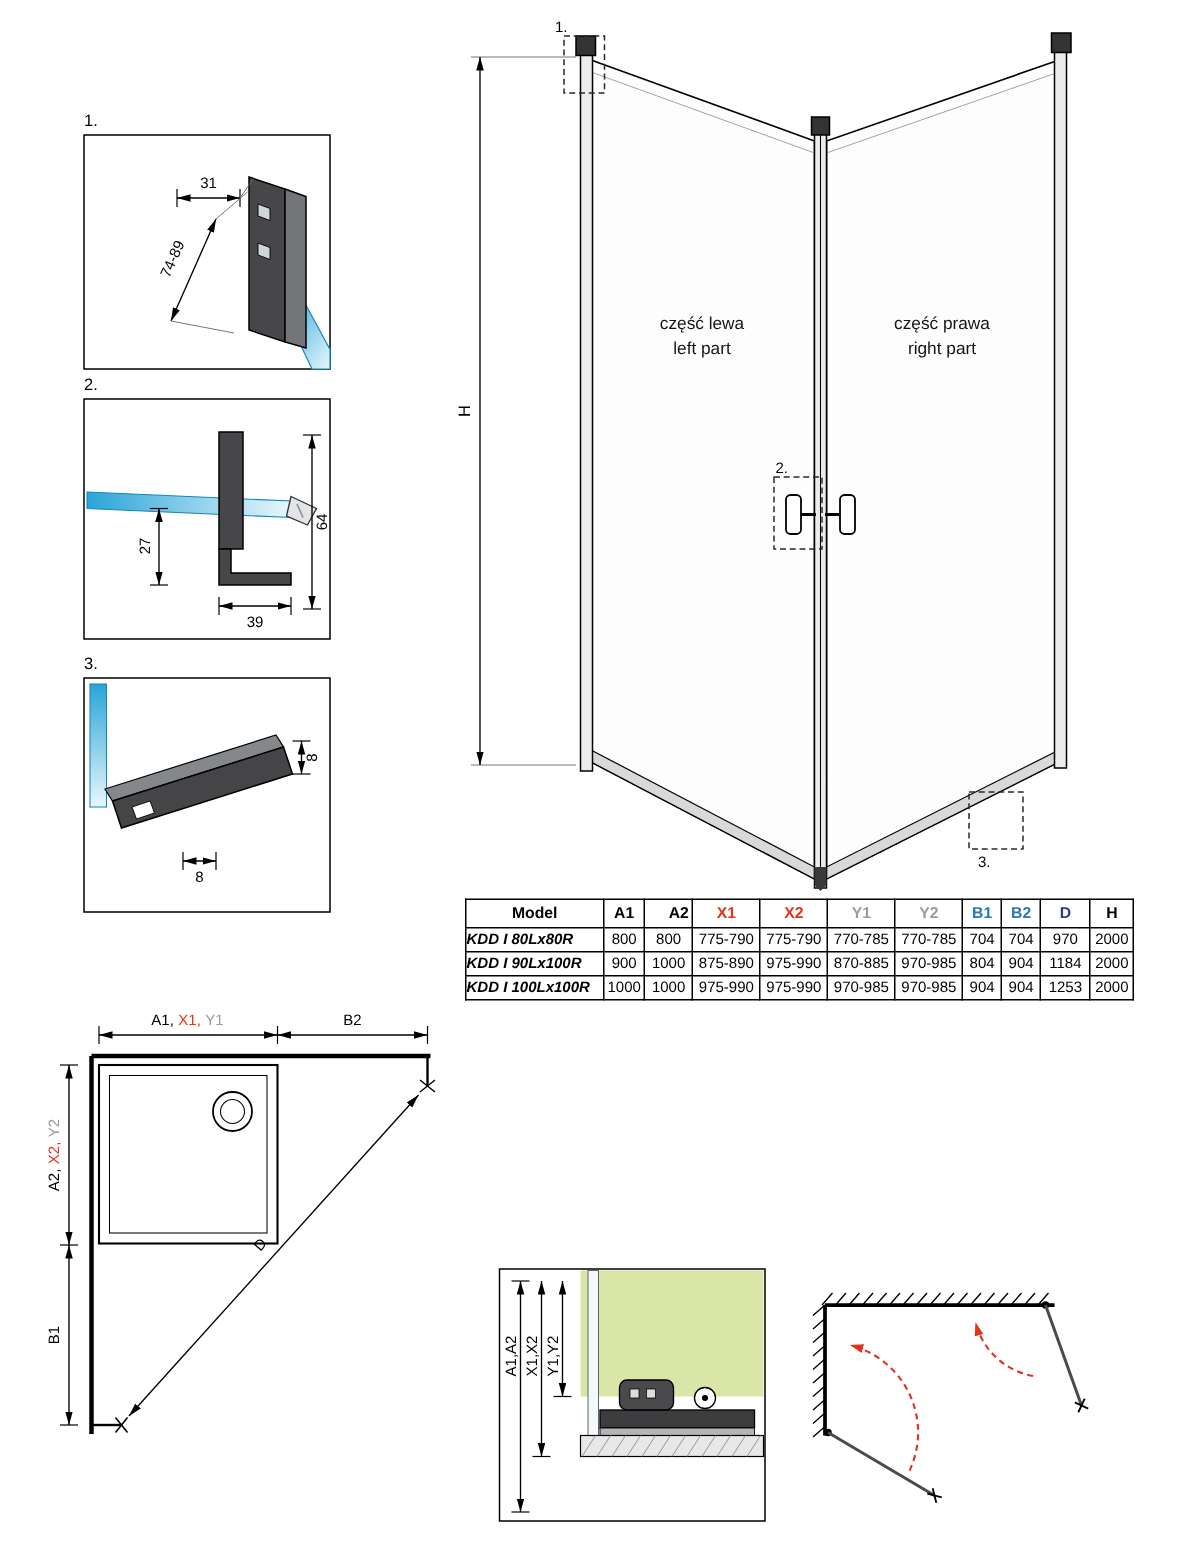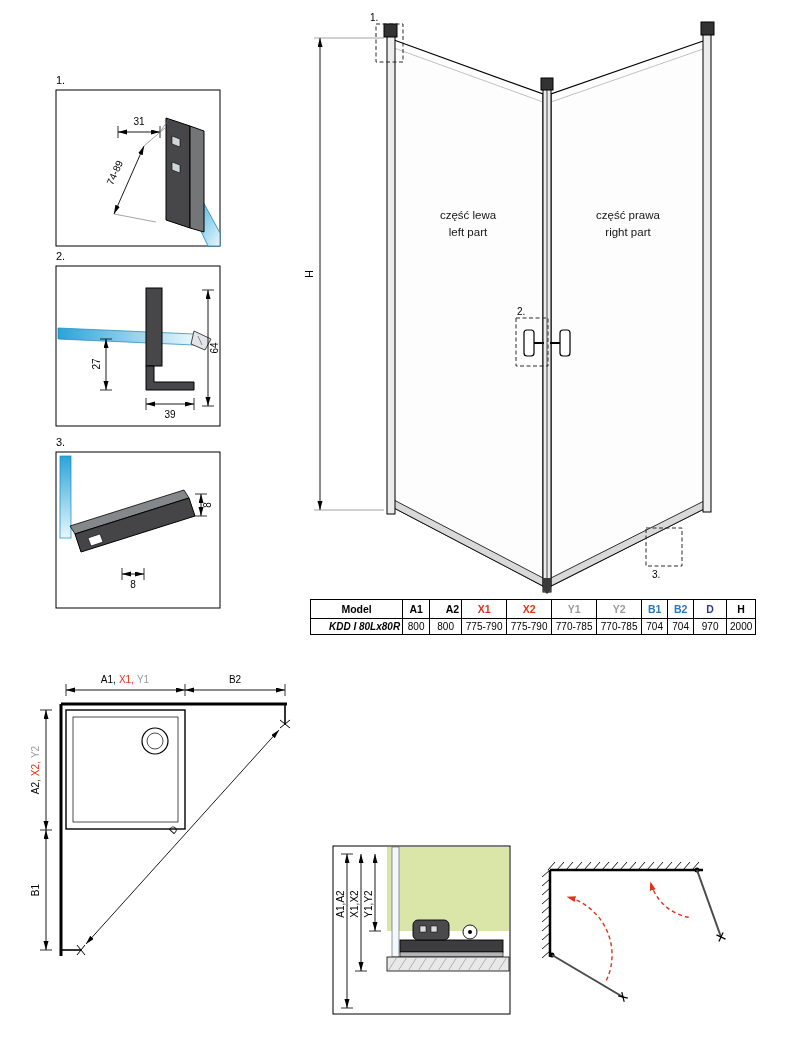--- a/index.html
+++ b/index.html
@@ -12,21 +12,21 @@
   .dashbox{fill:none;stroke:#2a2a2a;stroke-width:1;stroke-dasharray:4 2.5;}
   .dim{font-size:10px;fill:#000;}
   .lbl{font-size:11px;fill:#000;}
   .plabel{font-size:11.5px;fill:#141414;}
   .ext{stroke:#666;stroke-width:0.6;}
   .spec-table{border-collapse:collapse;table-layout:fixed;background:#fff;}
   .spec-table th,.spec-table td{border:1px solid #000;text-align:center;
       padding:2px 2px;white-space:nowrap;overflow:hidden;}
   .spec-table th{font-size:10.5px;font-weight:bold;padding:3px 2px;}
   .spec-table td{font-size:10px;color:#000;}
-  .spec-table td.model{font-weight:bold;font-style:italic;text-align:left;padding-left:18px;}
+  .spec-table td.model{font-weight:bold;font-style:italic;text-align:left;padding-left:0;}
 </style>
 </head>
 <body>
 
 <div id="page">
 
   <svg class="abs" style="left:48px;top:70px" width="180" height="180">
     <defs>
       <linearGradient id="gd1" x1="0" y1="0" x2="1" y2="1">
         <stop offset="0" stop-color="#2aa4d8"></stop>
@@ -232,20 +232,46 @@
           <td>800</td>
           <td>775-790</td>
           <td>775-790</td>
           <td>770-785</td>
           <td>770-785</td>
           <td>704</td>
           <td>704</td>
           <td>970</td>
           <td>2000</td>
         </tr>
+        <tr>
+          <td class="model">KDD I 90Lx100R</td>
+          <td>900</td>
+          <td>1000</td>
+          <td>875-890</td>
+          <td>975-990</td>
+          <td>870-885</td>
+          <td>970-985</td>
+          <td>804</td>
+          <td>904</td>
+          <td>1184</td>
+          <td>2000</td>
+        </tr>
+        <tr>
+          <td class="model">KDD I 100Lx100R</td>
+          <td>1000</td>
+          <td>1000</td>
+          <td>975-990</td>
+          <td>975-990</td>
+          <td>970-985</td>
+          <td>970-985</td>
+          <td>904</td>
+          <td>904</td>
+          <td>1253</td>
+          <td>2000</td>
+        </tr>
       </tbody>
   </table>
 
   <svg class="abs" style="left:28px;top:668px" width="290" height="312">
     <defs>
       <marker id="ar5" markerWidth="10" markerHeight="7" refX="9" refY="2.5" orient="auto-start-reverse" markerUnits="userSpaceOnUse">
         <path d="M0,0L9,2.5L0,5Z"></path>
       </marker>
     </defs>
 

